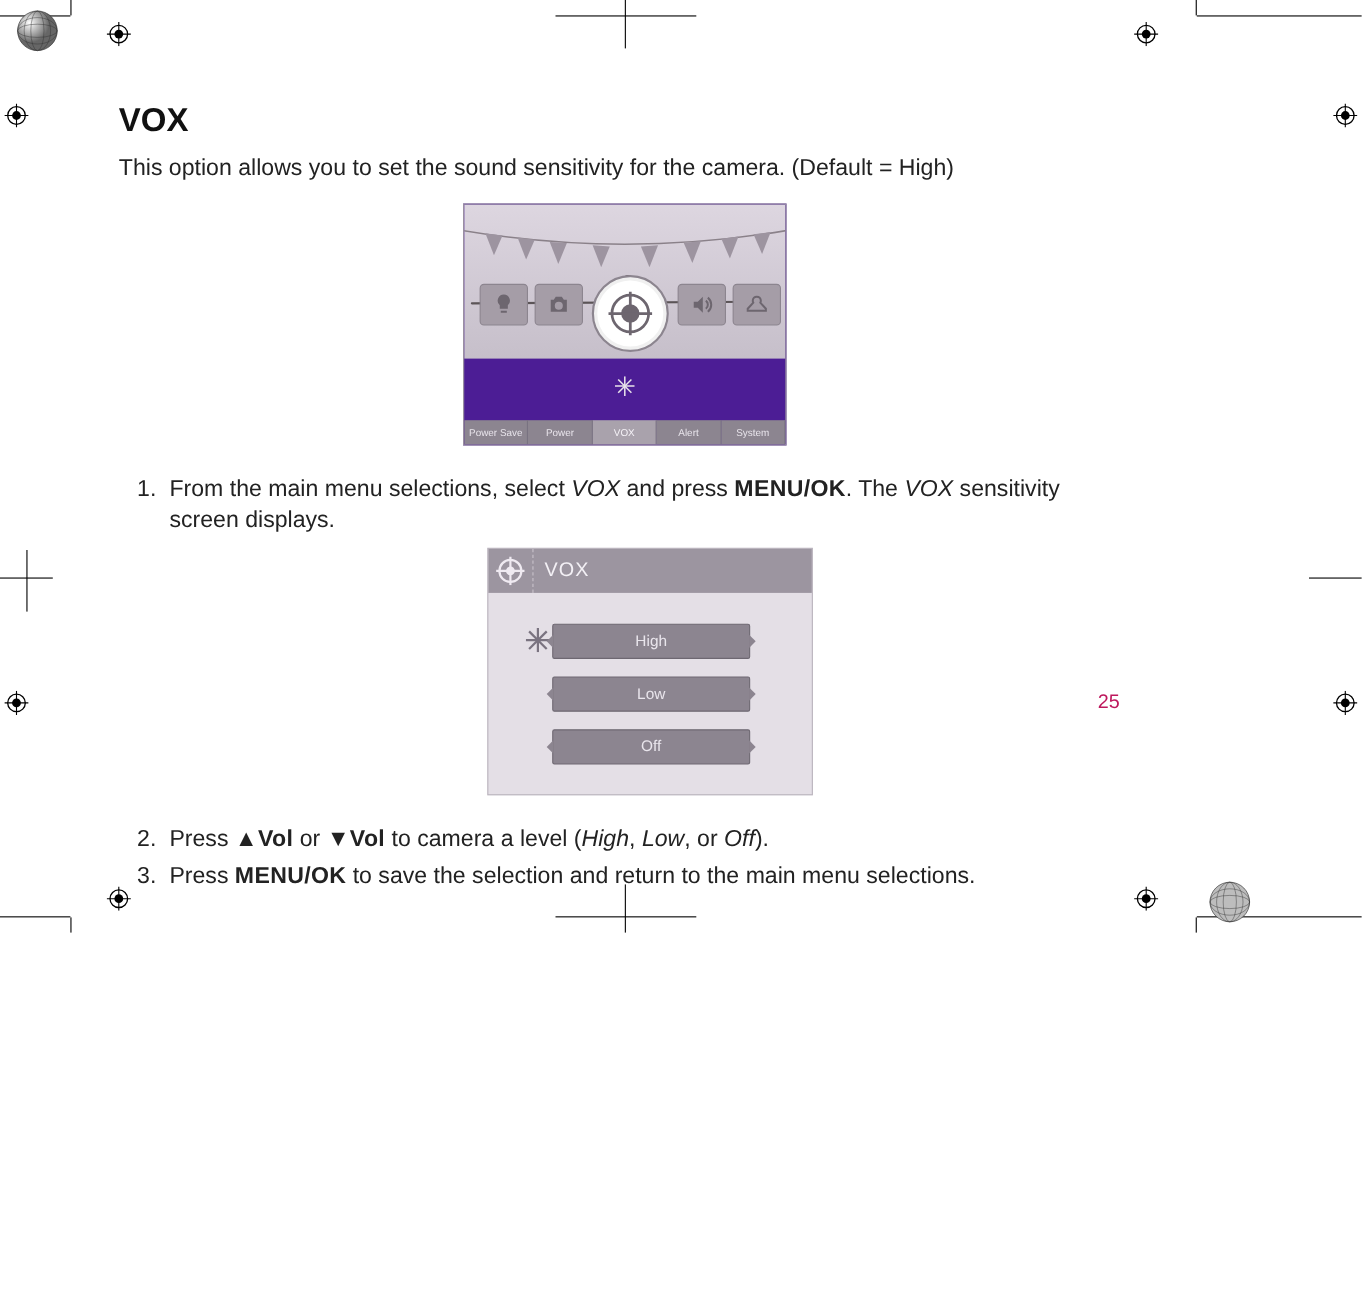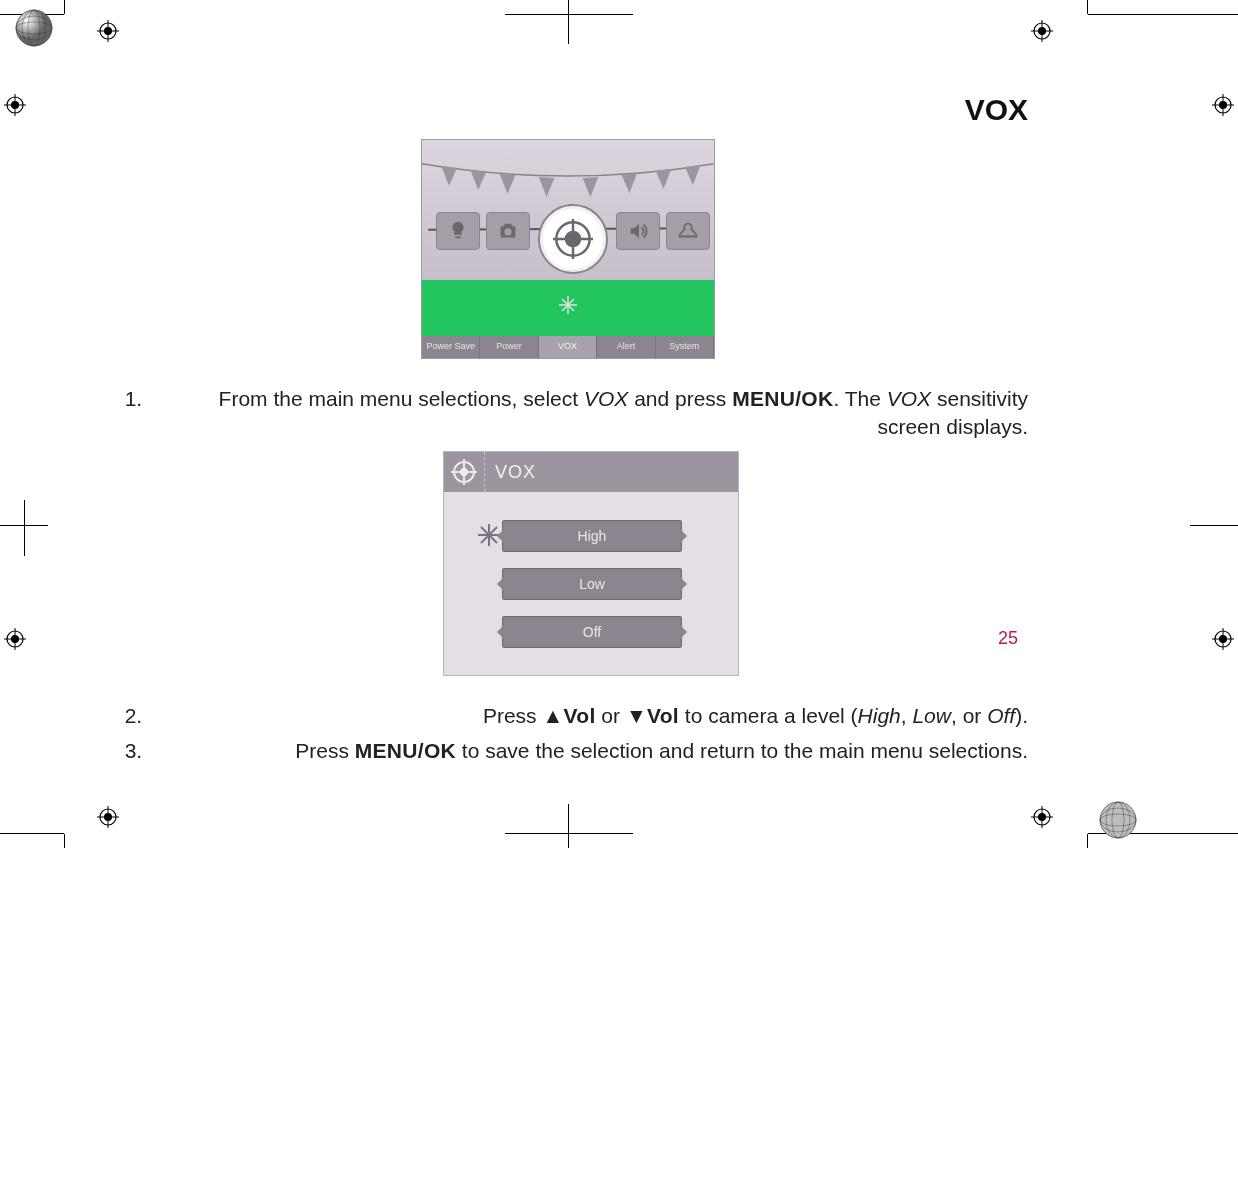--- a/index.html
+++ b/index.html
@@ -1,36 +1,36 @@
 <!DOCTYPE html>
 <html><head>
 <meta charset="utf-8">
 <style>
   html,body{margin:0;padding:0;background:#fff;font-family:"Segoe UI","Helvetica Neue",Arial,sans-serif;color:#222;font-size:21px;line-height:1.35;}
-  .page{position:relative;width:1238px;height:848px;margin:0 auto;text-align:right;}
+  .page{position:relative;width:1238px;height:848px;margin:0 auto;}
   
   .line{position:absolute;background:#000;}
   .hline{height:1px;}
   .vline{width:1px;}
   .reg-mark{position:absolute;width:22px;height:22px;}
   .reg-mark svg{display:block;}
   .corner-sphere{position:absolute;width:40px;height:40px;}
   
   .content{position:absolute;left:108px;top:90px;width:920px;}
   h2.section-title{font-size:30px;font-weight:700;margin:0 0 8px 0;color:#111;}
   .intro{margin:0 0 18px 0;}
   ol.steps{margin:0;padding-left:40px;}
   ol.steps > li{margin:0 0 6px 0;padding-left:6px;}
   .italic{font-style:italic;}
   .bold-cond{font-weight:700;font-family:Liberation Sans, sans-serif;letter-spacing:0.3px;}
   .page-num{position:absolute;right:220px;bottom:198px;font-size:18px;color:#be185d;}
   
   .fig{display:block;margin:0 auto 18px auto;}
   .fig1{width:294px;height:220px;position:relative;margin-top:4px;margin-bottom:26px;}
-  .fig1 .bg{position:absolute;inset:0;background:#22c55e;overflow:hidden;border:1px solid #9f99a2;}
+  .fig1 .bg{position:absolute;inset:0;background:#4c1d95;overflow:hidden;border:1px solid #9f99a2;}
   .fig1 .wall{position:absolute;left:0;right:0;top:0;height:140px;background:linear-gradient(#ddd6e0,#c6bfca);}
   
   .bunting{position:absolute;top:12px;left:-10px;right:-10px;height:60px;}
   .bunting svg{width:100%;height:100%;}
   
   .clothesline{position:absolute;top:58px;left:6px;right:6px;height:90px;}
   .clothesline .rope{position:absolute;top:30px;left:0;right:0;height:2px;background:#5b5457;border-radius:2px;transform:rotate(-0.3deg);}
   .icon-tile{position:absolute;top:14px;width:42px;height:36px;background:#a59da7;border:1px solid #8c858f;border-radius:4px;display:flex;align-items:center;justify-content:center;}
   .icon-tile.sel{top:6px;width:66px;height:66px;border-radius:50%;background:#fff;border:2px solid #8c858f;box-shadow:0 0 0 3px rgba(0,0,0,.06) inset;}
   .pin{position:absolute;top:18px;width:6px;height:12px;background:#6a6066;border-radius:2px;}
@@ -166,20 +166,21 @@
           <ellipse cx="20" cy="20" rx="18" ry="6"></ellipse>
           <ellipse cx="20" cy="20" rx="18" ry="12"></ellipse>
           <ellipse cx="20" cy="20" rx="6" ry="18"></ellipse>
           <ellipse cx="20" cy="20" rx="12" ry="18"></ellipse>
         </g>
       </svg>
   </div>
 
   <div class="content">
     <h2 class="section-title">VOX</h2>
+    <p class="intro">This option allows you to set the sound sensitivity for the camera. (Default = High)</p>
 
     <div class="fig fig1">
       <div class="bg">
         <div class="wall"></div>
         <div class="bunting">
           <svg viewBox="0 0 320 60" preserveAspectRatio="none">
             <path d="M0 10 Q160 38 320 10" fill="none" stroke="#8a8189" stroke-width="1.4"></path>
             <g fill="#9d94a0">
               <polygon points="30,14 46,16 38,34"></polygon>
               <polygon points="60,18 76,20 68,38"></polygon>

